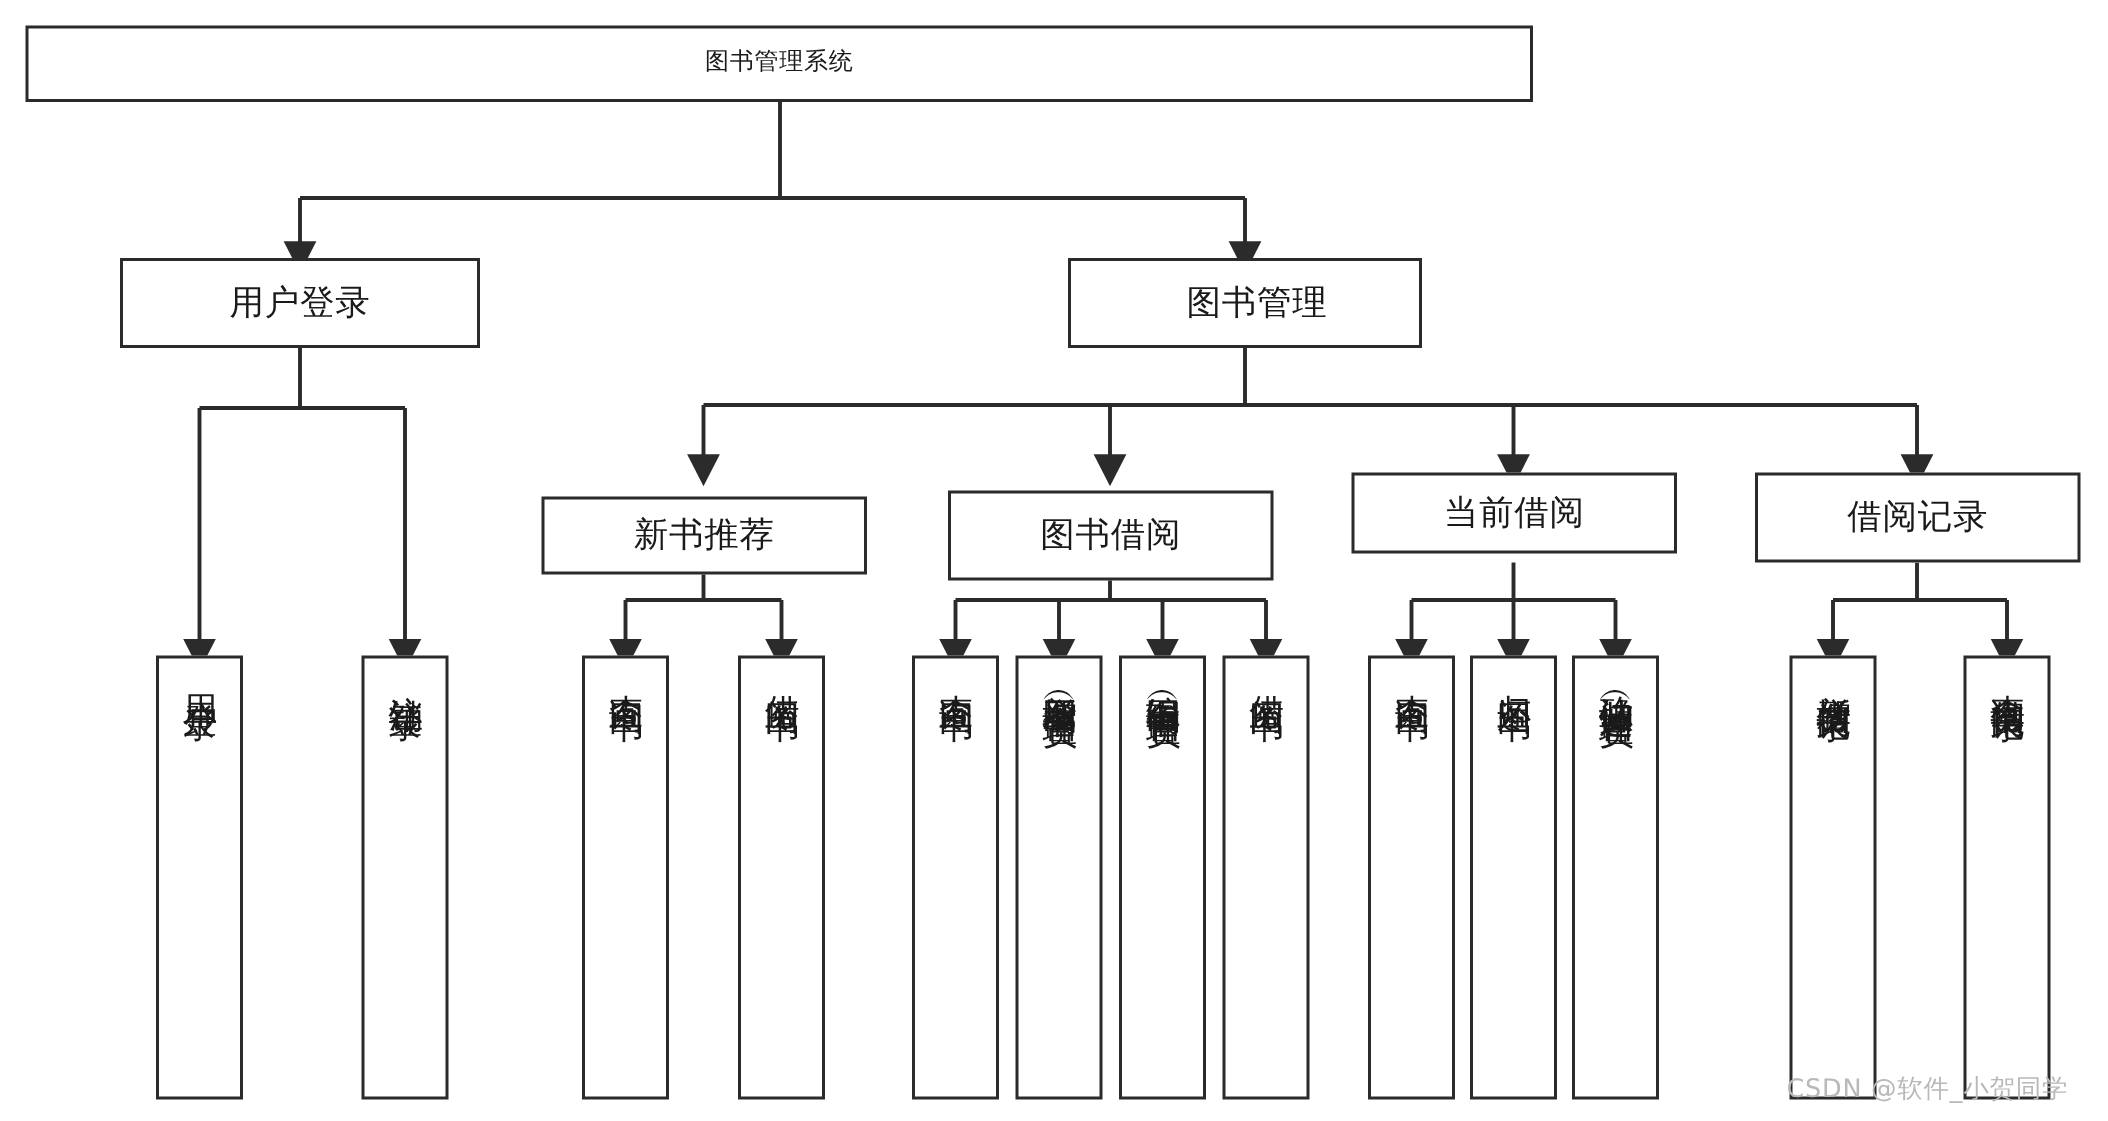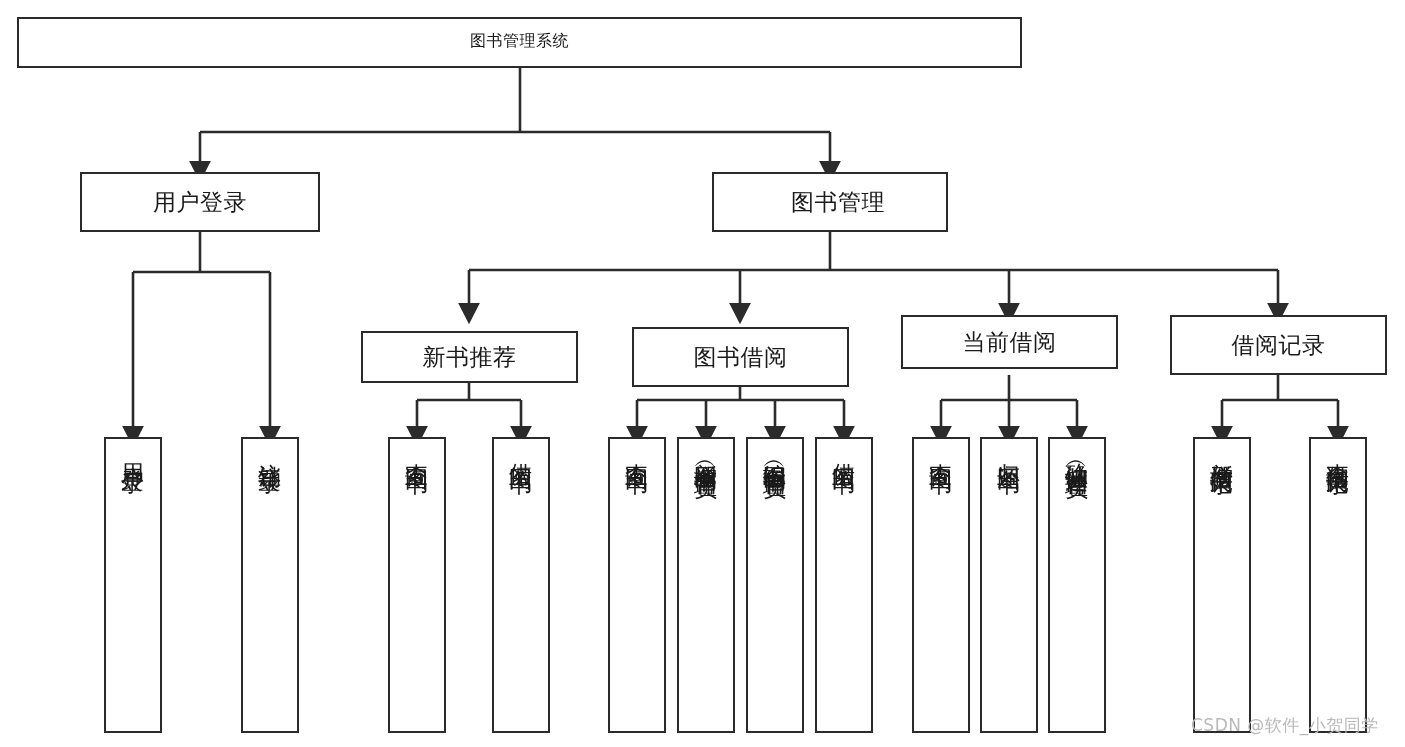--- a/index.html
+++ b/index.html
@@ -149,21 +149,21 @@
   </div>
 
   <div class="node horiz" style="left:632px; top:315px; width:217px; height:60px;margin-top:12px;">
     <span class="label">图书借阅</span>
   </div>
 
   <div class="node horiz" style="left:901px; top:315px; width:217px; height:54px;">
     <span class="label">当前借阅</span>
   </div>
 
-  <div class="node horiz" style="left:1170px; top:315px; width:217px; height:60px;">
+  <div class="node horiz" style="left:1170px; top:315px; width:217px; height:60px;font-family:Liberation Serif, serif;">
     <span class="label">借阅记录</span>
   </div>
 
   <div class="node vert" style="left:104px; top:437px; width:58px; height:296px;">
     <span class="label">用户登录</span>
   </div>
 
   <div class="node vert" style="left:241px; top:437px; width:58px; height:296px;">
     <span class="label">注销登录</span>
   </div>

